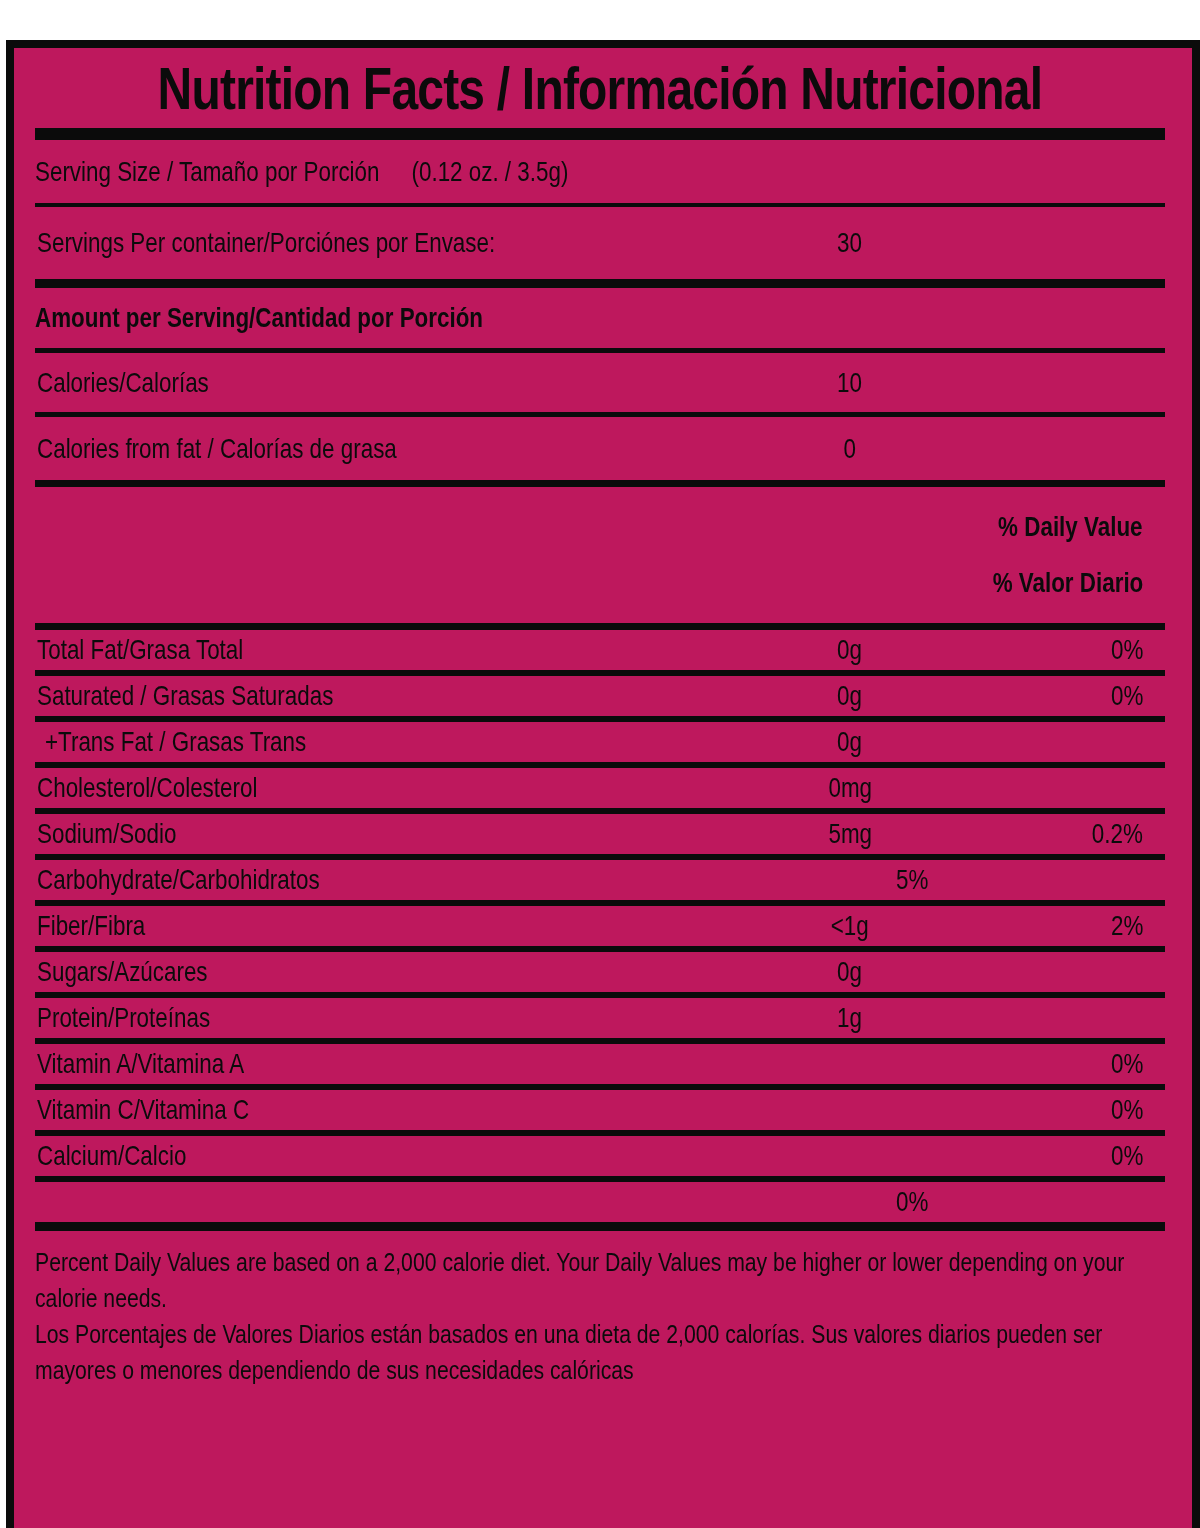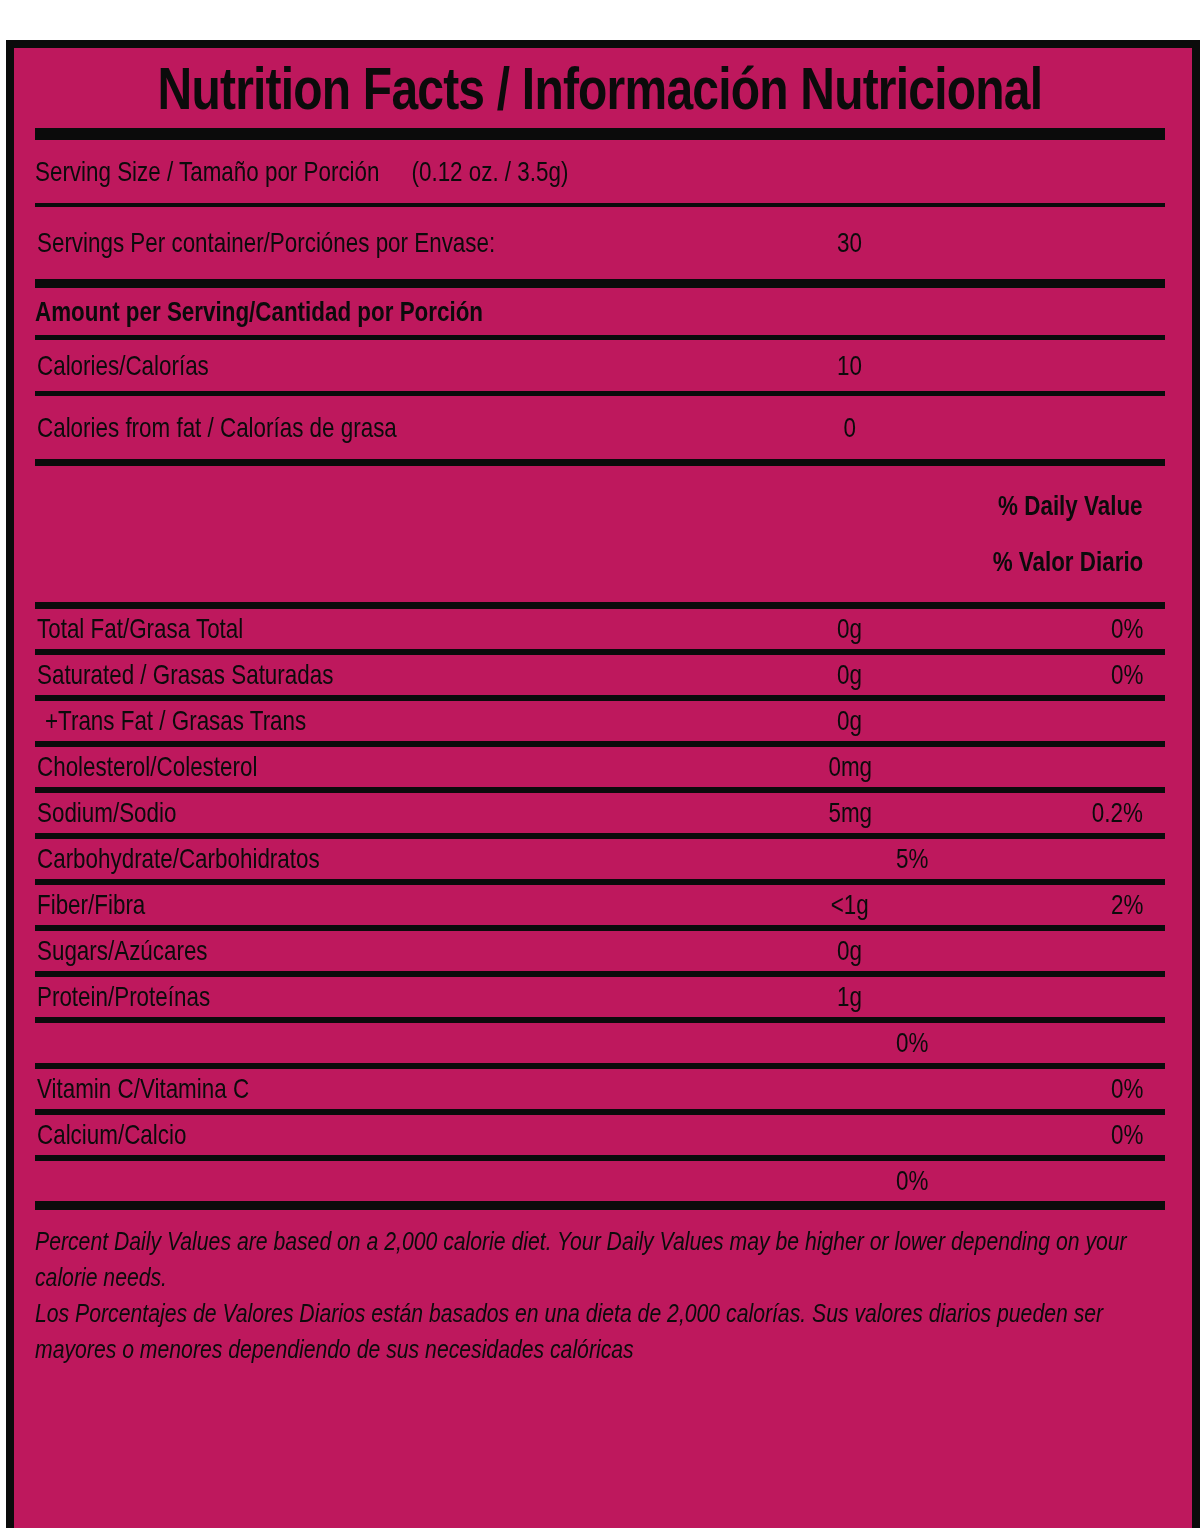--- a/index.html
+++ b/index.html
@@ -30,38 +30,38 @@
   .title { font-size: 60px; font-weight: bold; letter-spacing: -1px; }
 
   .bar  { background:#0b0b0b; width:100%; }
   .rule { background:#0b0b0b; width:100%; }
   .h12{height:12px} .h9{height:9px} .h7{height:7px} .h6{height:6px} .h5{height:5px} .h4{height:4px}
 
   .txt { font-size: 28px; }
   .bold { font-weight: bold; }
 
   .flexrow { display:flex; align-items:center; }
-  .rh63{height:63px} .rh57{height:72px} .rh53{height:47px} .rh58{height:51px} .rh56{height:40px}
+  .rh63{height:63px} .rh57{height:72px} .rh53{height:60px} .rh58{height:59px} .rh56{height:40px}
 
   .serv-val { margin-left: 40px; }
 
   .grow { display:grid; grid-template-columns: 1fr 200px 215px; align-items:center; }
   .grow .lab { padding-left: 2px; overflow: visible; }
   .grow .lab.indent { padding-left: 10px; }
   .grow .val { text-align: center; }
   .grow .pct { text-align: right; padding-right: 22px; }
 
   .dv-block {
     height: 136px;
     display: flex; flex-direction: column;
     justify-content: space-evenly; align-items: flex-end;
     padding-right: 22px;
   }
 
-  .footer { height: 180px; padding-top: 13px; font-size: 26.5px; line-height: 36px; font-style: italic; }
+  .footer { height: 180px; padding-top: 13px; font-size: 26.5px; line-height: 36px; }
   .footer p { margin: 0; }
 </style>
 </head>
 <body>
 
 <div class="label">
 
   <div class="title-wrap">
     <span class="cxc title">Nutrition Facts / Información Nutricional</span>
   </div>
@@ -160,20 +160,21 @@
   <div class="rule h6"></div>
 
   <div class="grow rh56 txt">
     <div class="lab"><span class="cx">Protein/Proteínas</span></div>
     <div class="val"><span class="cxc">1g</span></div>
     <div class="pct"><span class="cxr"></span></div>
   </div>
   <div class="rule h6"></div>
 
   <div class="grow rh56 txt">
+    <div class="lab"><span class="cx">Vitamin A/Vitamina A</span></div>
     <div class="val"><span class="cxc"></span></div>
     <div class="pct"><span class="cxr">0%</span></div>
   </div>
   <div class="rule h6"></div>
 
   <div class="grow rh56 txt">
     <div class="lab"><span class="cx">Vitamin C/Vitamina C</span></div>
     <div class="val"><span class="cxc"></span></div>
     <div class="pct"><span class="cxr">0%</span></div>
   </div>

